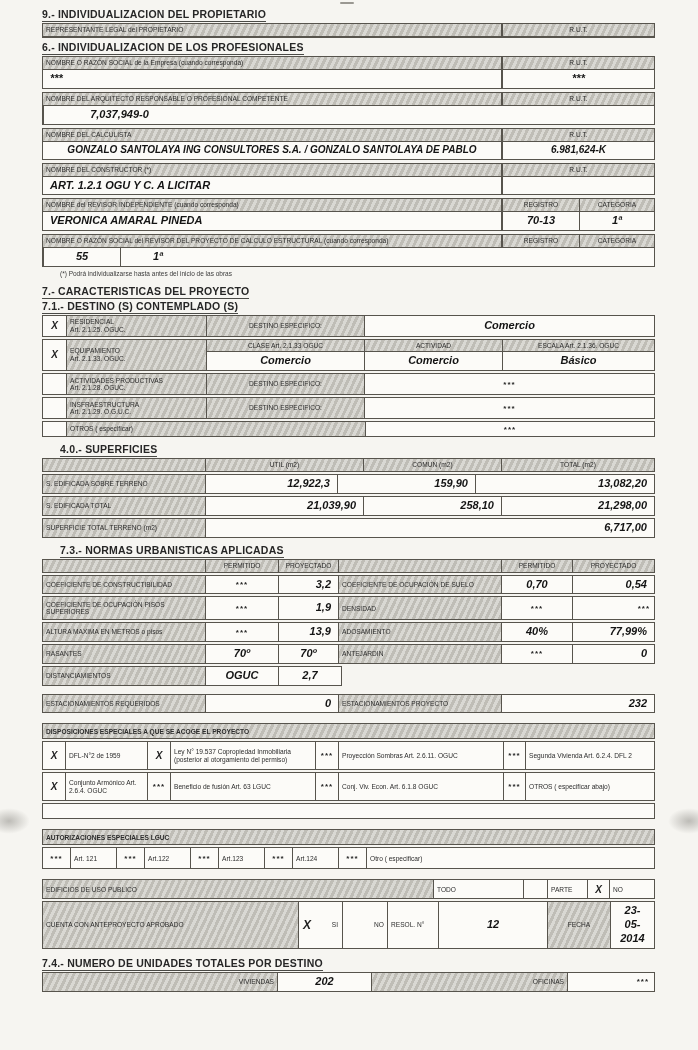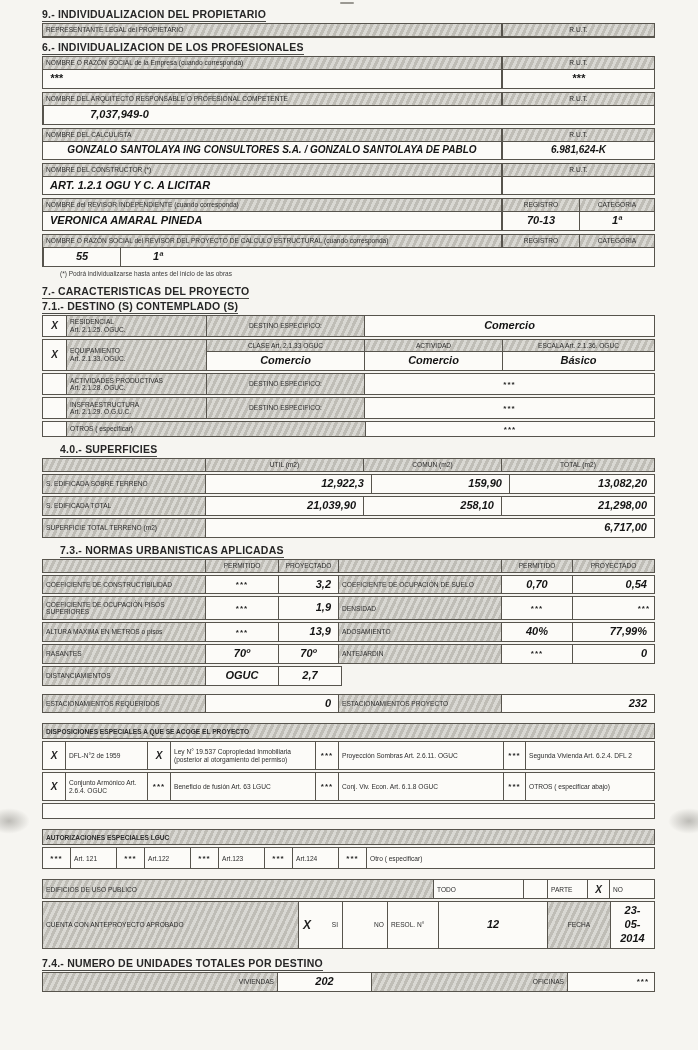--- a/index.html
+++ b/index.html
@@ -195,21 +195,21 @@
 
     <div>
       <div class="row h12">
         <div class="cell g" style="width:163px;"></div>
         <div class="cell g lbl ctr" style="width:158px;">UTIL (m2)</div>
         <div class="cell g lbl ctr" style="width:138px;">COMUN (m2)</div>
         <div class="cell g lbl ctr flex1">TOTAL (m2)</div>
       </div>
       <div class="row h17">
         <div class="cell g lbl" style="width:163px;">S. EDIFICADA SOBRE TERRENO</div>
-        <div class="cell val rt" style="width:166px;padding-left:12px;">12,922,3</div>
+        <div class="cell val rt" style="width:132px;padding-left:12px;">12,922,3</div>
         <div class="cell val rt" style="width:138px;">159,90</div>
         <div class="cell val rt flex1">13,082,20</div>
       </div>
       <div class="row h17">
         <div class="cell g lbl" style="width:163px;">S. EDIFICADA TOTAL</div>
         <div class="cell val rt" style="width:158px;">21,039,90</div>
         <div class="cell val rt" style="width:138px;">258,10</div>
         <div class="cell val rt flex1">21,298,00</div>
       </div>
       <div class="row h18">

